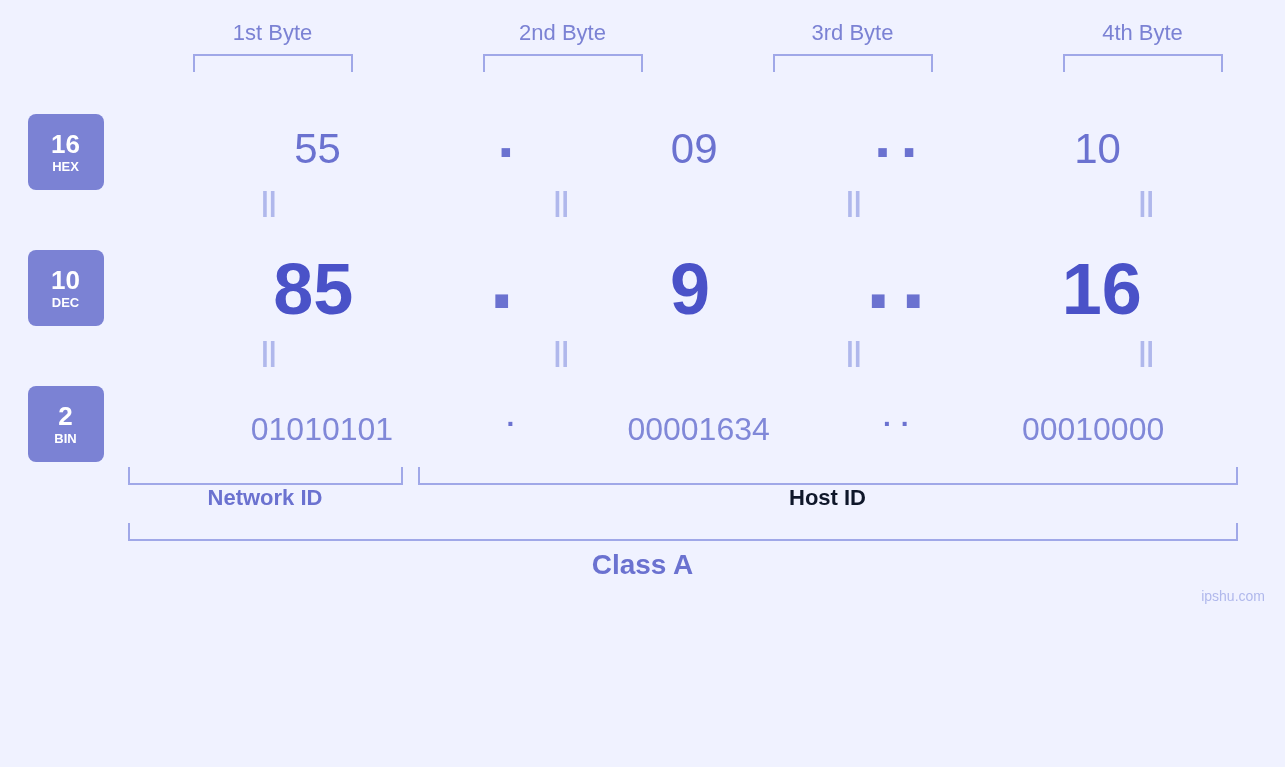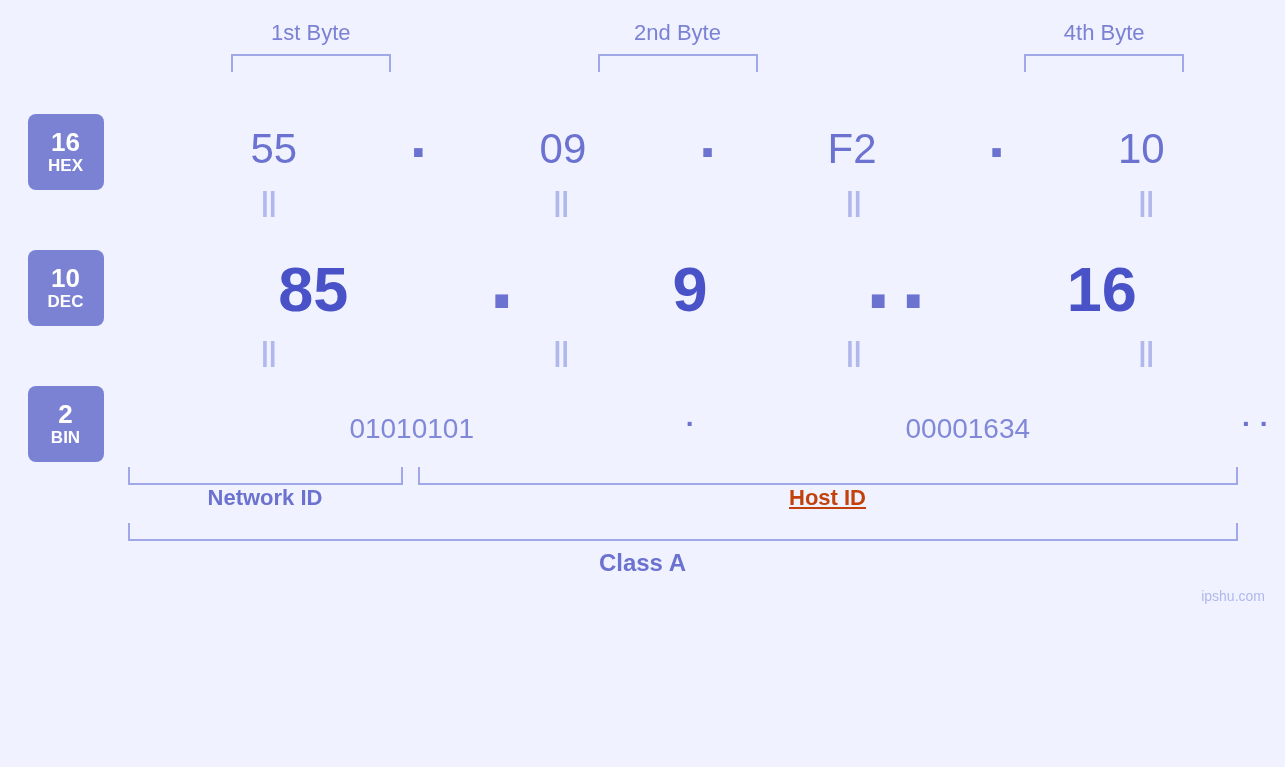--- a/index.html
+++ b/index.html
@@ -86,21 +86,21 @@
       color: white;
     }
 
     .badge-num {
       font-size: 26px;
       font-weight: bold;
       line-height: 1.1;
     }
 
     .badge-label {
-      font-size: 17px;
+      font-size: 13px;
       font-weight: bold;
     }
 
     
     .values-area {
       flex: 1;
       display: flex;
       flex-direction: column;
     }
 
@@ -147,27 +147,27 @@
       color: #6b72d0;
       text-align: center;
       margin-top: 24px;
     }
 
     .val.hex {
       font-size: 42px;
     }
 
     .val.dec {
-      font-size: 63px;
+      font-size: 72px;
       font-weight: bold;
       color: #4a52c8;
     }
 
     .val.bin {
-      font-size: 28px;
+      font-size: 32px;
       color: #8088d8;
     }
 
     .dot {
       color: #6b72d0;
       font-size: 60px;
       font-weight: bold;
       margin: 0 5px;
       line-height: 1;
     }
@@ -235,45 +235,44 @@
       font-weight: bold;
     }
 
     .gap-label {
       width: 15px;
     }
 
     .host-id-label {
       flex: 1;
       text-align: center;
-      color: #c2410c;
+      color: #0f172a;
       font-size: 22px;
       font-weight: bold;
-      text-decoration: underline;
     }
 
     
     .class-a-area {
       width: 1260px;
       margin-top: 12px;
     }
 
     .class-a-bracket {
       margin-left: 115px;
       width: 1110px;
       height: 18px;
       border-bottom: 2px solid #a0a8e8;
       border-left: 2px solid #a0a8e8;
       border-right: 2px solid #a0a8e8;
     }
 
     .class-a-label {
       text-align: center;
       color: #6b72d0;
-      font-size: 24px;
+      font-size: 28px;
       font-weight: bold;
       margin-top: 8px;
     }
 
     
     .watermark {
       position: absolute;
       bottom: 10px;
       right: 20px;
       color: #b0b8ec;
@@ -290,20 +289,24 @@
     <div class="byte-col">
       <span class="byte-label">1st Byte</span>
       <div class="bracket-top"></div>
     </div>
     <div style="width:60px"></div>
     <div class="byte-col">
       <span class="byte-label">2nd Byte</span>
       <div class="bracket-top"></div>
     </div>
     <div style="width:60px"></div>
+    <div class="byte-col">
+      <span class="byte-label">3rd Byte</span>
+      <div class="bracket-top"></div>
+    </div>
     <div style="width:60px"></div>
     <div class="byte-col">
       <span class="byte-label">4th Byte</span>
       <div class="bracket-top"></div>
     </div>
   </div>
 
   <div class="main-area">
 
     <div class="badges-col">
@@ -328,23 +331,20 @@
 
       <div class="value-row hex-row">
         <div class="cell">
           <span class="val hex">55</span>
         </div>
         <span class="dot">.</span>
         <div class="cell">
           <span class="val hex">09</span>
         </div>
         <span class="dot">.</span>
-        <div class="cell">
-          <span class="val hex">F2</span>
-        </div>
         <span class="dot">.</span>
         <div class="cell">
           <span class="val hex">10</span>
         </div>
       </div>
 
       <div class="equals-row">
         <div class="cell">
           <span class="equals">||</span>
         </div>
@@ -398,20 +398,23 @@
       <div class="value-row bin-row">
         <div class="cell">
           <span class="val bin">01010101</span>
         </div>
         <span class="dot bin">.</span>
         <div class="cell">
           <span class="val bin">00001634</span>
         </div>
         <span class="dot bin">.</span>
         <span class="dot bin">.</span>
+        <div class="cell">
+          <span class="val bin">00010000</span>
+        </div>
       </div>
 
     </div>
   </div>
 
   <div class="bottom-area">
     <div class="bottom-brackets">
       <div class="net-id-bracket"></div>
       <div class="gap-bracket"></div>
       <div class="host-id-bracket"></div>

